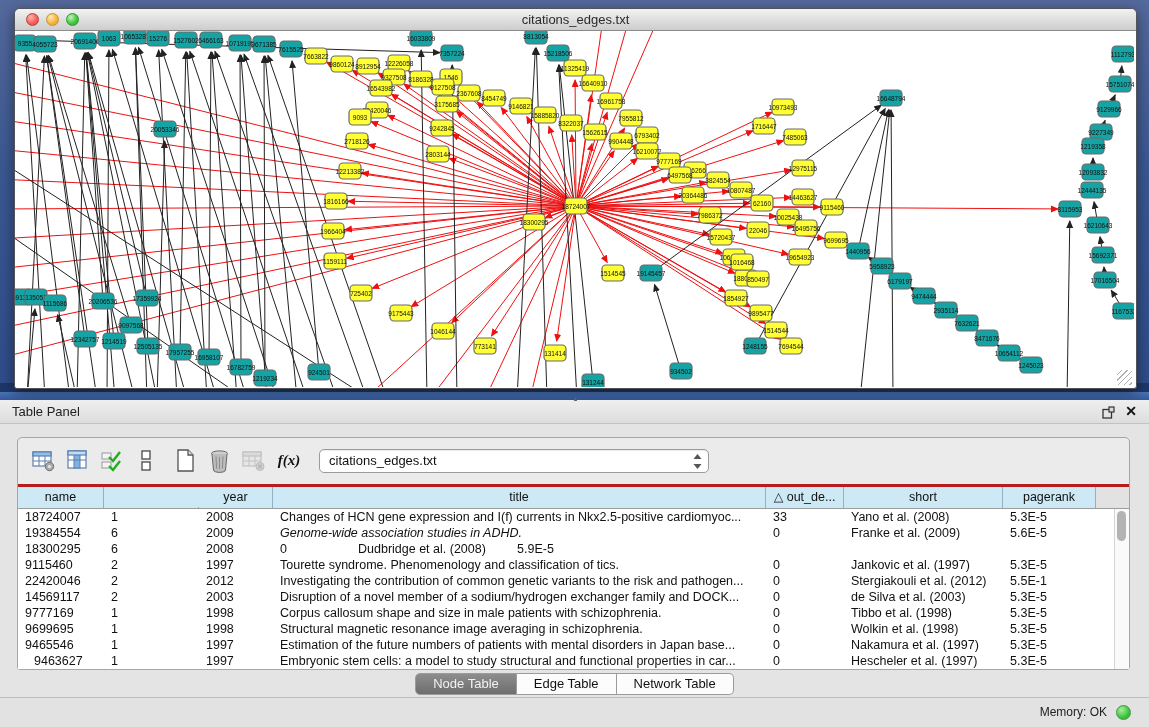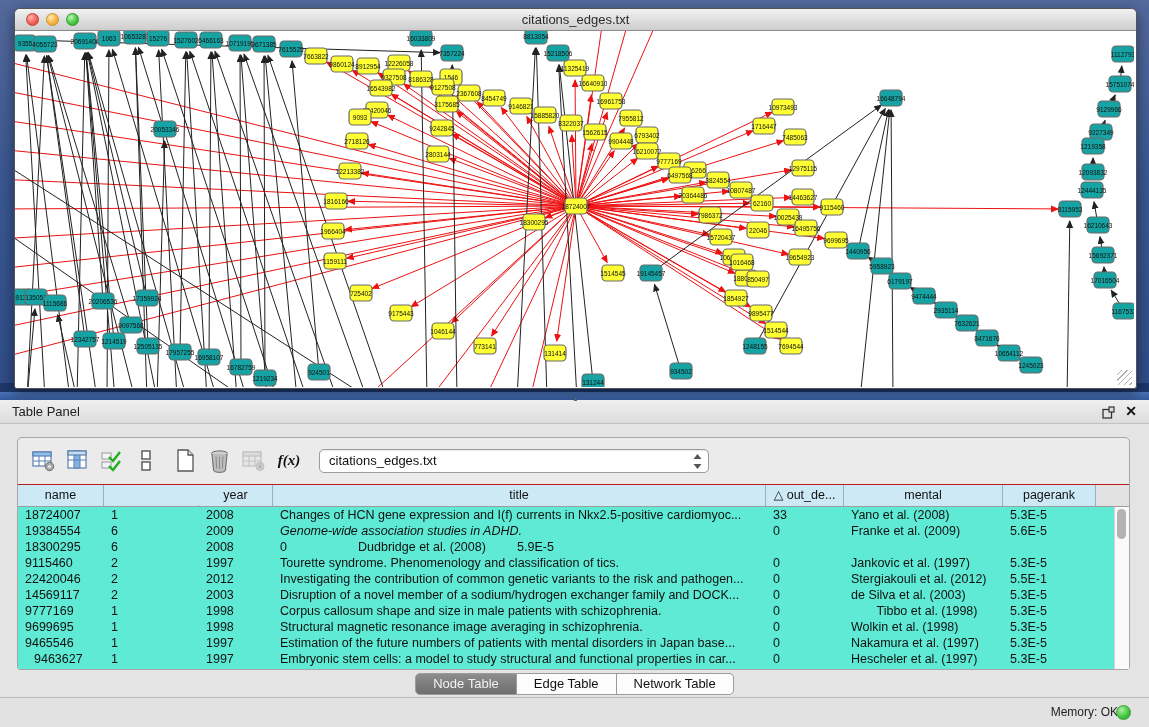--- a/index.html
+++ b/index.html
@@ -43,21 +43,21 @@
   .toolbar{position:absolute;left:0;top:0;right:0;height:45px;display:flex;align-items:center;padding-left:12px;}
   .icon-btn{width:27px;height:27px;margin-right:7px;background:none;border:none;padding:1px;cursor:pointer;}
   .icon-btn svg{display:block;}
   .fx{font-family:"Liberation Serif",serif;font-style:italic;font-weight:bold;font-size:15px;color:#111;
     width:30px;}
   .combo{position:relative;margin-left:8px;width:390px;height:24px;background:#fff;
     border:1px solid #9b9b9b;border-radius:5px;box-sizing:border-box;font-size:13px;color:#111;
     line-height:22px;padding-left:9px;cursor:pointer;box-shadow:inset 0 1px 1px rgba(0,0,0,.08);}
   .combo .steppers{position:absolute;right:6px;top:4px;width:9px;height:14px;}
   
-  .grid{position:absolute;left:0;right:0;top:46px;bottom:0;background:#5eead4;border-top:1px solid #b91c1c;}
+  .grid{position:absolute;left:0;right:0;top:46px;bottom:0;background:#ffffff;border-top:3px solid #b91c1c;}
   .thead{display:flex;height:21px;background:#cde9f6;border-bottom:1px solid #9c9c9c;}
   .th{box-sizing:border-box;border-right:1px solid #8fb3c6;text-align:center;font-size:12.5px;
     line-height:21px;color:#111;overflow:hidden;white-space:nowrap;flex:none;cursor:pointer;}
   .th-filler{flex:1;background:#e2e2e2;}
   .tbody{position:absolute;left:0;right:14px;top:22px;bottom:0;overflow:hidden;}
   .tr{display:flex;height:16px;}
   .td{box-sizing:border-box;padding-left:7px;font-size:12.5px;line-height:16px;color:#111;
     white-space:nowrap;overflow:hidden;flex:none;}
   .vscroll{position:absolute;right:0;top:22px;bottom:0;width:14px;background:#fafafa;
     border-left:1px solid #d4d4d4;}
@@ -65,21 +65,21 @@
   
   .tabs{position:absolute;left:0;top:273px;width:100%;display:flex;justify-content:center;}
   .seg{height:22px;line-height:20px;padding:0 17px;font-size:13px;color:#111;background:#fcfcfc;
     border:1px solid #9b9b9b;border-left:none;cursor:pointer;font-family:"Liberation Sans",sans-serif;}
   .seg:first-child{border-left:1px solid #9b9b9b;border-radius:5px 0 0 5px;}
   .seg:last-child{border-radius:0 5px 5px 0;}
   .seg.active{background:linear-gradient(180deg,#8d8d8d,#6e6e6e);color:#f2f2f2;text-align:center;}
   
   .statusbar{position:absolute;left:0;top:297px;width:100%;height:30px;border-top:1px solid #bdbdbd;
     background:#e2e2e2;}
-  .mem{position:absolute;right:31px;top:0;line-height:29px;font-size:12px;color:#222;}
+  .mem{position:absolute;right:42px;top:0;line-height:29px;font-size:12px;color:#222;}
   .mem-dot{position:absolute;right:18px;top:7px;width:15px;height:15px;border-radius:50%;
     border:1px solid #3f9a3f;box-sizing:border-box;
     background:radial-gradient(circle at 35% 30%,#a9ef9f,#3cc33c 60%,#2aa52a);}
 </style>
 </head>
 <body>
 
 <div class="backdrop"></div>
 <div class="band-dark"></div>
 <div class="band-light"></div>
@@ -603,21 +603,21 @@
       </div>
     </div>
 
     <div class="grid">
       <div class="thead">
           <div class="th" style="width: 86px;">name</div>
           <div class="th" style="width: 95px; margin-top: 20px;">in_degree</div>
           <div class="th" style="width: 74px;">year</div>
           <div class="th" style="width: 493px;">title</div>
           <div class="th" style="width: 78px;">△ out_de...</div>
-          <div class="th" style="width: 159px;">mental</div>
+          <div class="th" style="width: 159px;">short</div>
           <div class="th" style="width: 93px;">pagerank</div>
           <div class="th-filler"></div>
         </div>
       <div class="tbody">
           <div class="tr">
             <div class="td" style="width: 86px;">18724007</div>
             <div class="td" style="width: 95px;">1</div>
             <div class="td" style="width: 74px;">2008</div>
             <div class="td" style="width: 493px;">Changes of HCN gene expression and I(f) currents in Nkx2.5-positive cardiomyoc...</div>
             <div class="td" style="width: 78px;">33</div>
@@ -667,21 +667,21 @@
             <div class="td" style="width: 78px;">0</div>
             <div class="td" style="width: 159px;">de Silva et al. (2003)</div>
             <div class="td" style="width: 93px;">5.3E-5</div>
           </div>
           <div class="tr">
             <div class="td" style="width: 86px;">9777169</div>
             <div class="td" style="width: 95px;">1</div>
             <div class="td" style="width: 74px;">1998</div>
             <div class="td" style="width: 493px;">Corpus callosum shape and size in male patients with schizophrenia.</div>
             <div class="td" style="width: 78px;">0</div>
-            <div class="td" style="width: 159px; text-align: center;">Tibbo et al. (1998)</div>
+            <div class="td" style="width: 159px;">Tibbo et al. (1998)</div>
             <div class="td" style="width: 93px;">5.3E-5</div>
           </div>
           <div class="tr">
             <div class="td" style="width: 86px;">9699695</div>
             <div class="td" style="width: 95px;">1</div>
             <div class="td" style="width: 74px;">1998</div>
             <div class="td" style="width: 493px;">Structural magnetic resonance image averaging in schizophrenia.</div>
             <div class="td" style="width: 78px;">0</div>
             <div class="td" style="width: 159px;">Wolkin et al. (1998)</div>
             <div class="td" style="width: 93px;">5.3E-5</div>

